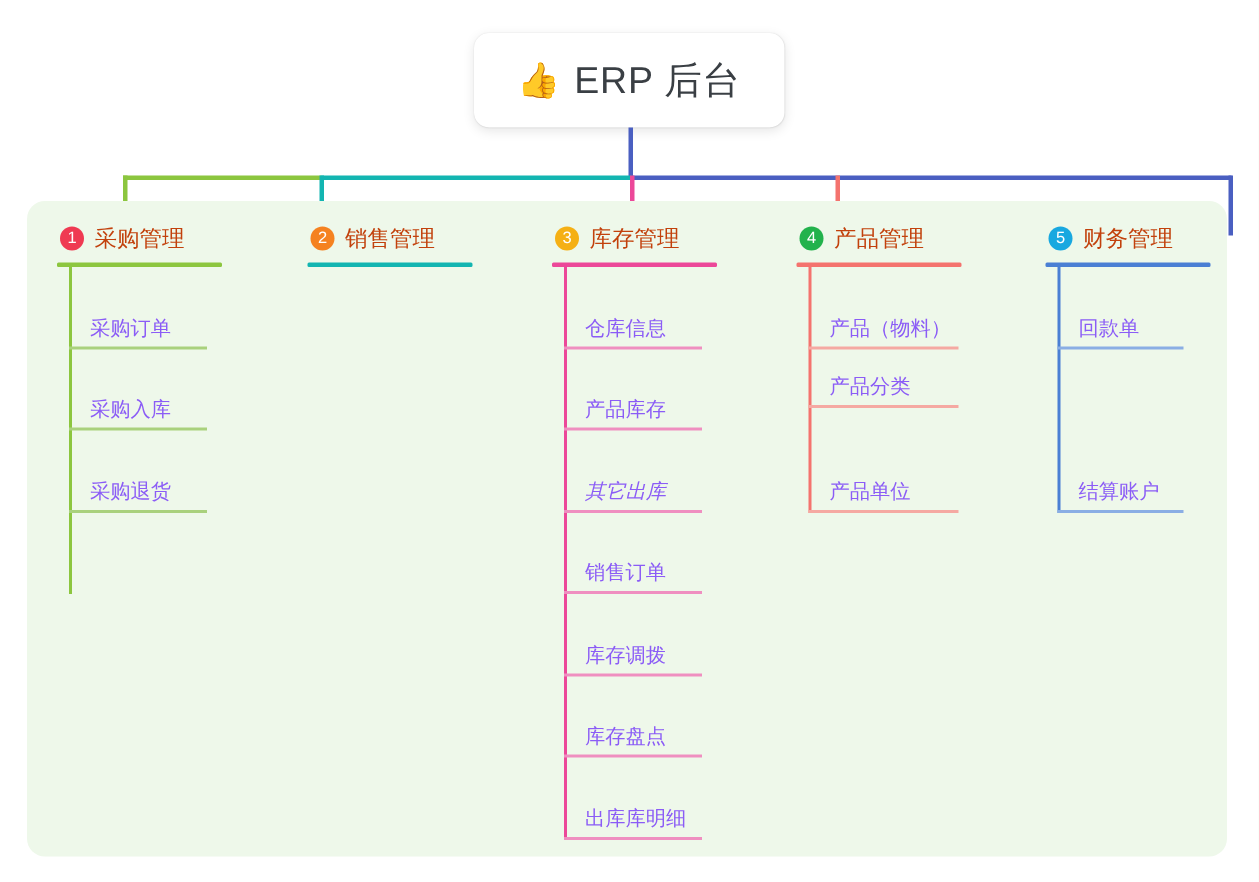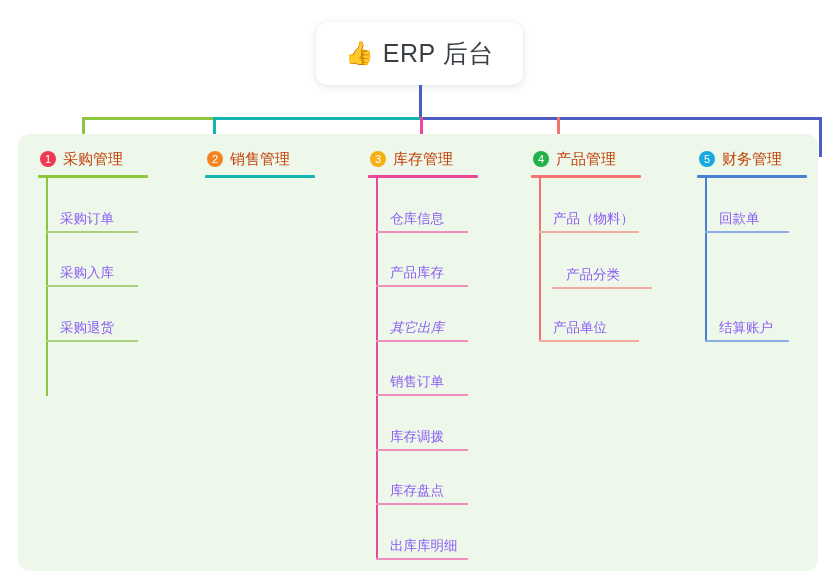--- a/index.html
+++ b/index.html
@@ -165,21 +165,21 @@
           <span class="badge" style="background: rgb(34, 178, 76);">4</span>
           <span class="branch-title">产品管理</span>
         </div>
         <div class="head-rule" style="width: 110px; background: rgb(244, 115, 110);"></div>
         <div class="leaves" style="height: 163.5px;">
           <div class="spine" style="height: 163.5px; background: rgb(244, 115, 110);"></div>
           <div class="leaf" style="position: absolute; left: 0px; top: 0px; height: 54.5px; width: 130px;">
             <span class="leaf-text">产品（物料）</span>
             <div class="leaf-rule" style="width: 100px; background: rgb(245, 169, 162);"></div>
           </div>
-          <div class="leaf" style="position: absolute; left: 13px; top: 54.5px; height: 56px; width: 130px;">
+          <div class="leaf" style="position: absolute; left: 0px; top: 54.5px; height: 39px; width: 130px;">
             <span class="leaf-text">产品分类</span>
             <div class="leaf-rule" style="width: 100px; background: rgb(245, 169, 162);"></div>
           </div>
           <div class="leaf" style="position: absolute; left: 0px; top: 109px; height: 54.5px; width: 130px;">
             <span class="leaf-text">产品单位</span>
             <div class="leaf-rule" style="width: 100px; background: rgb(245, 169, 162);"></div>
           </div>
         </div>
       </div>
       <div class="branch" style="left: 697px; top: 148px;">

